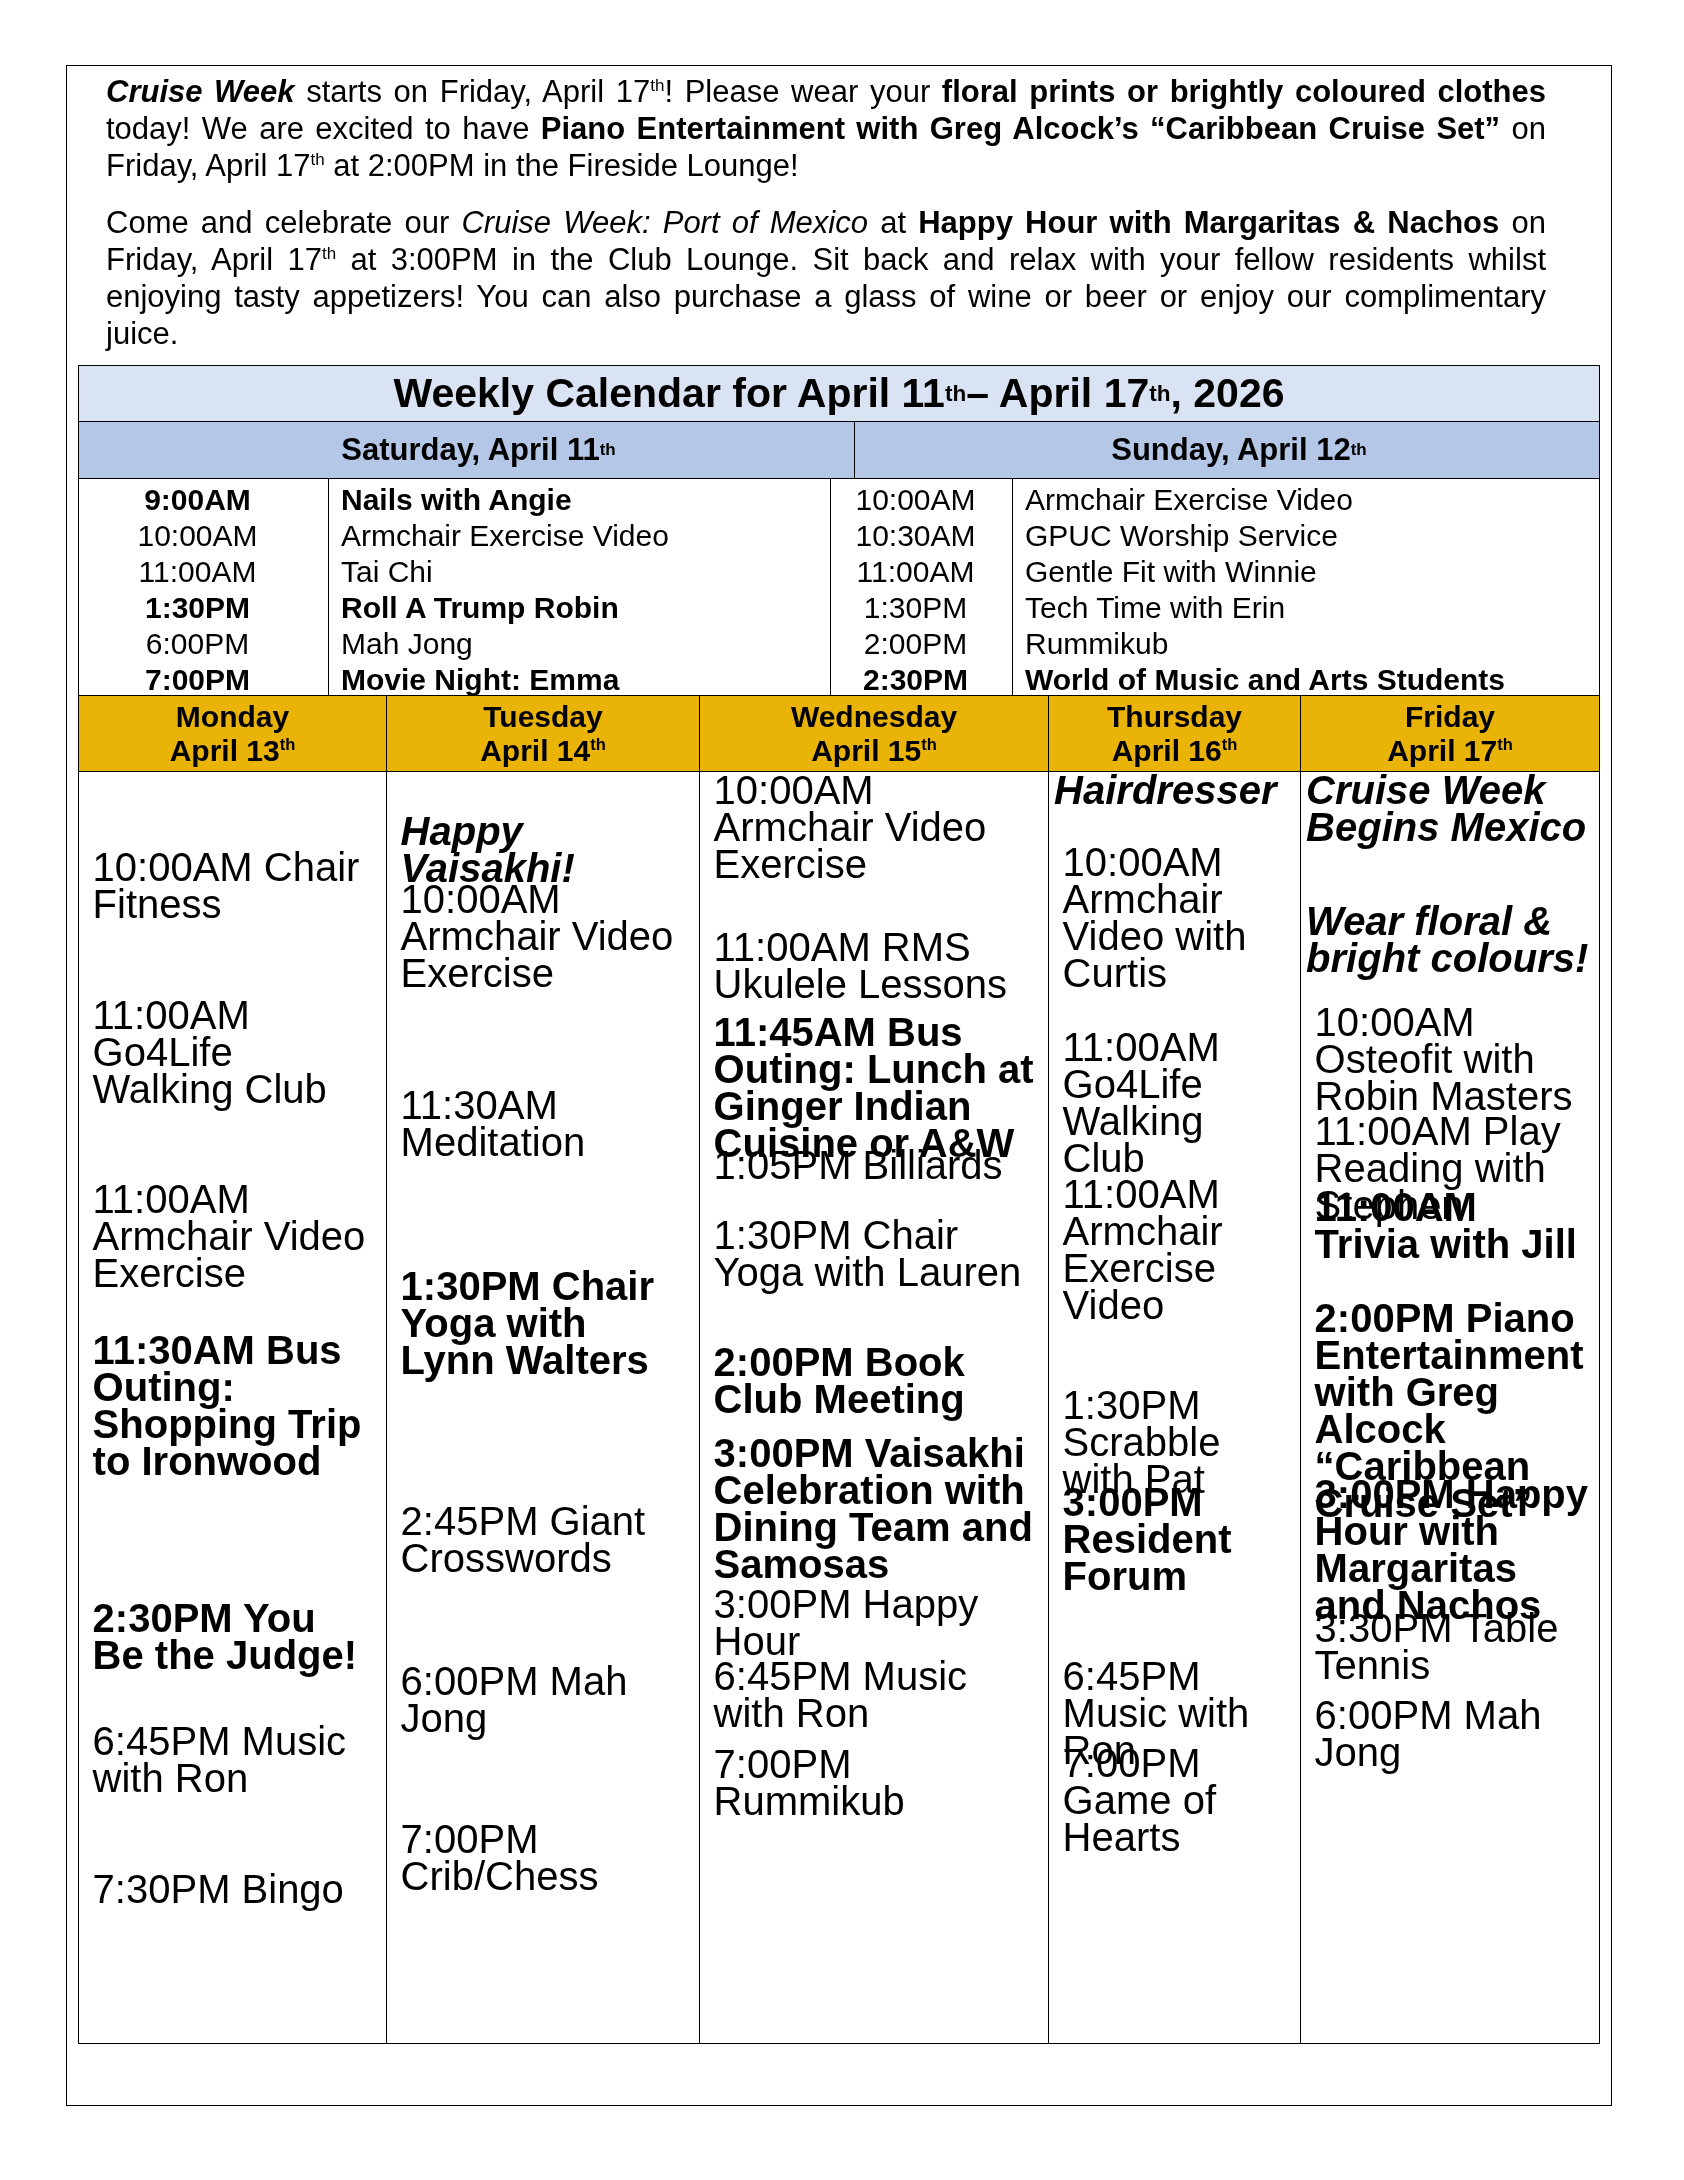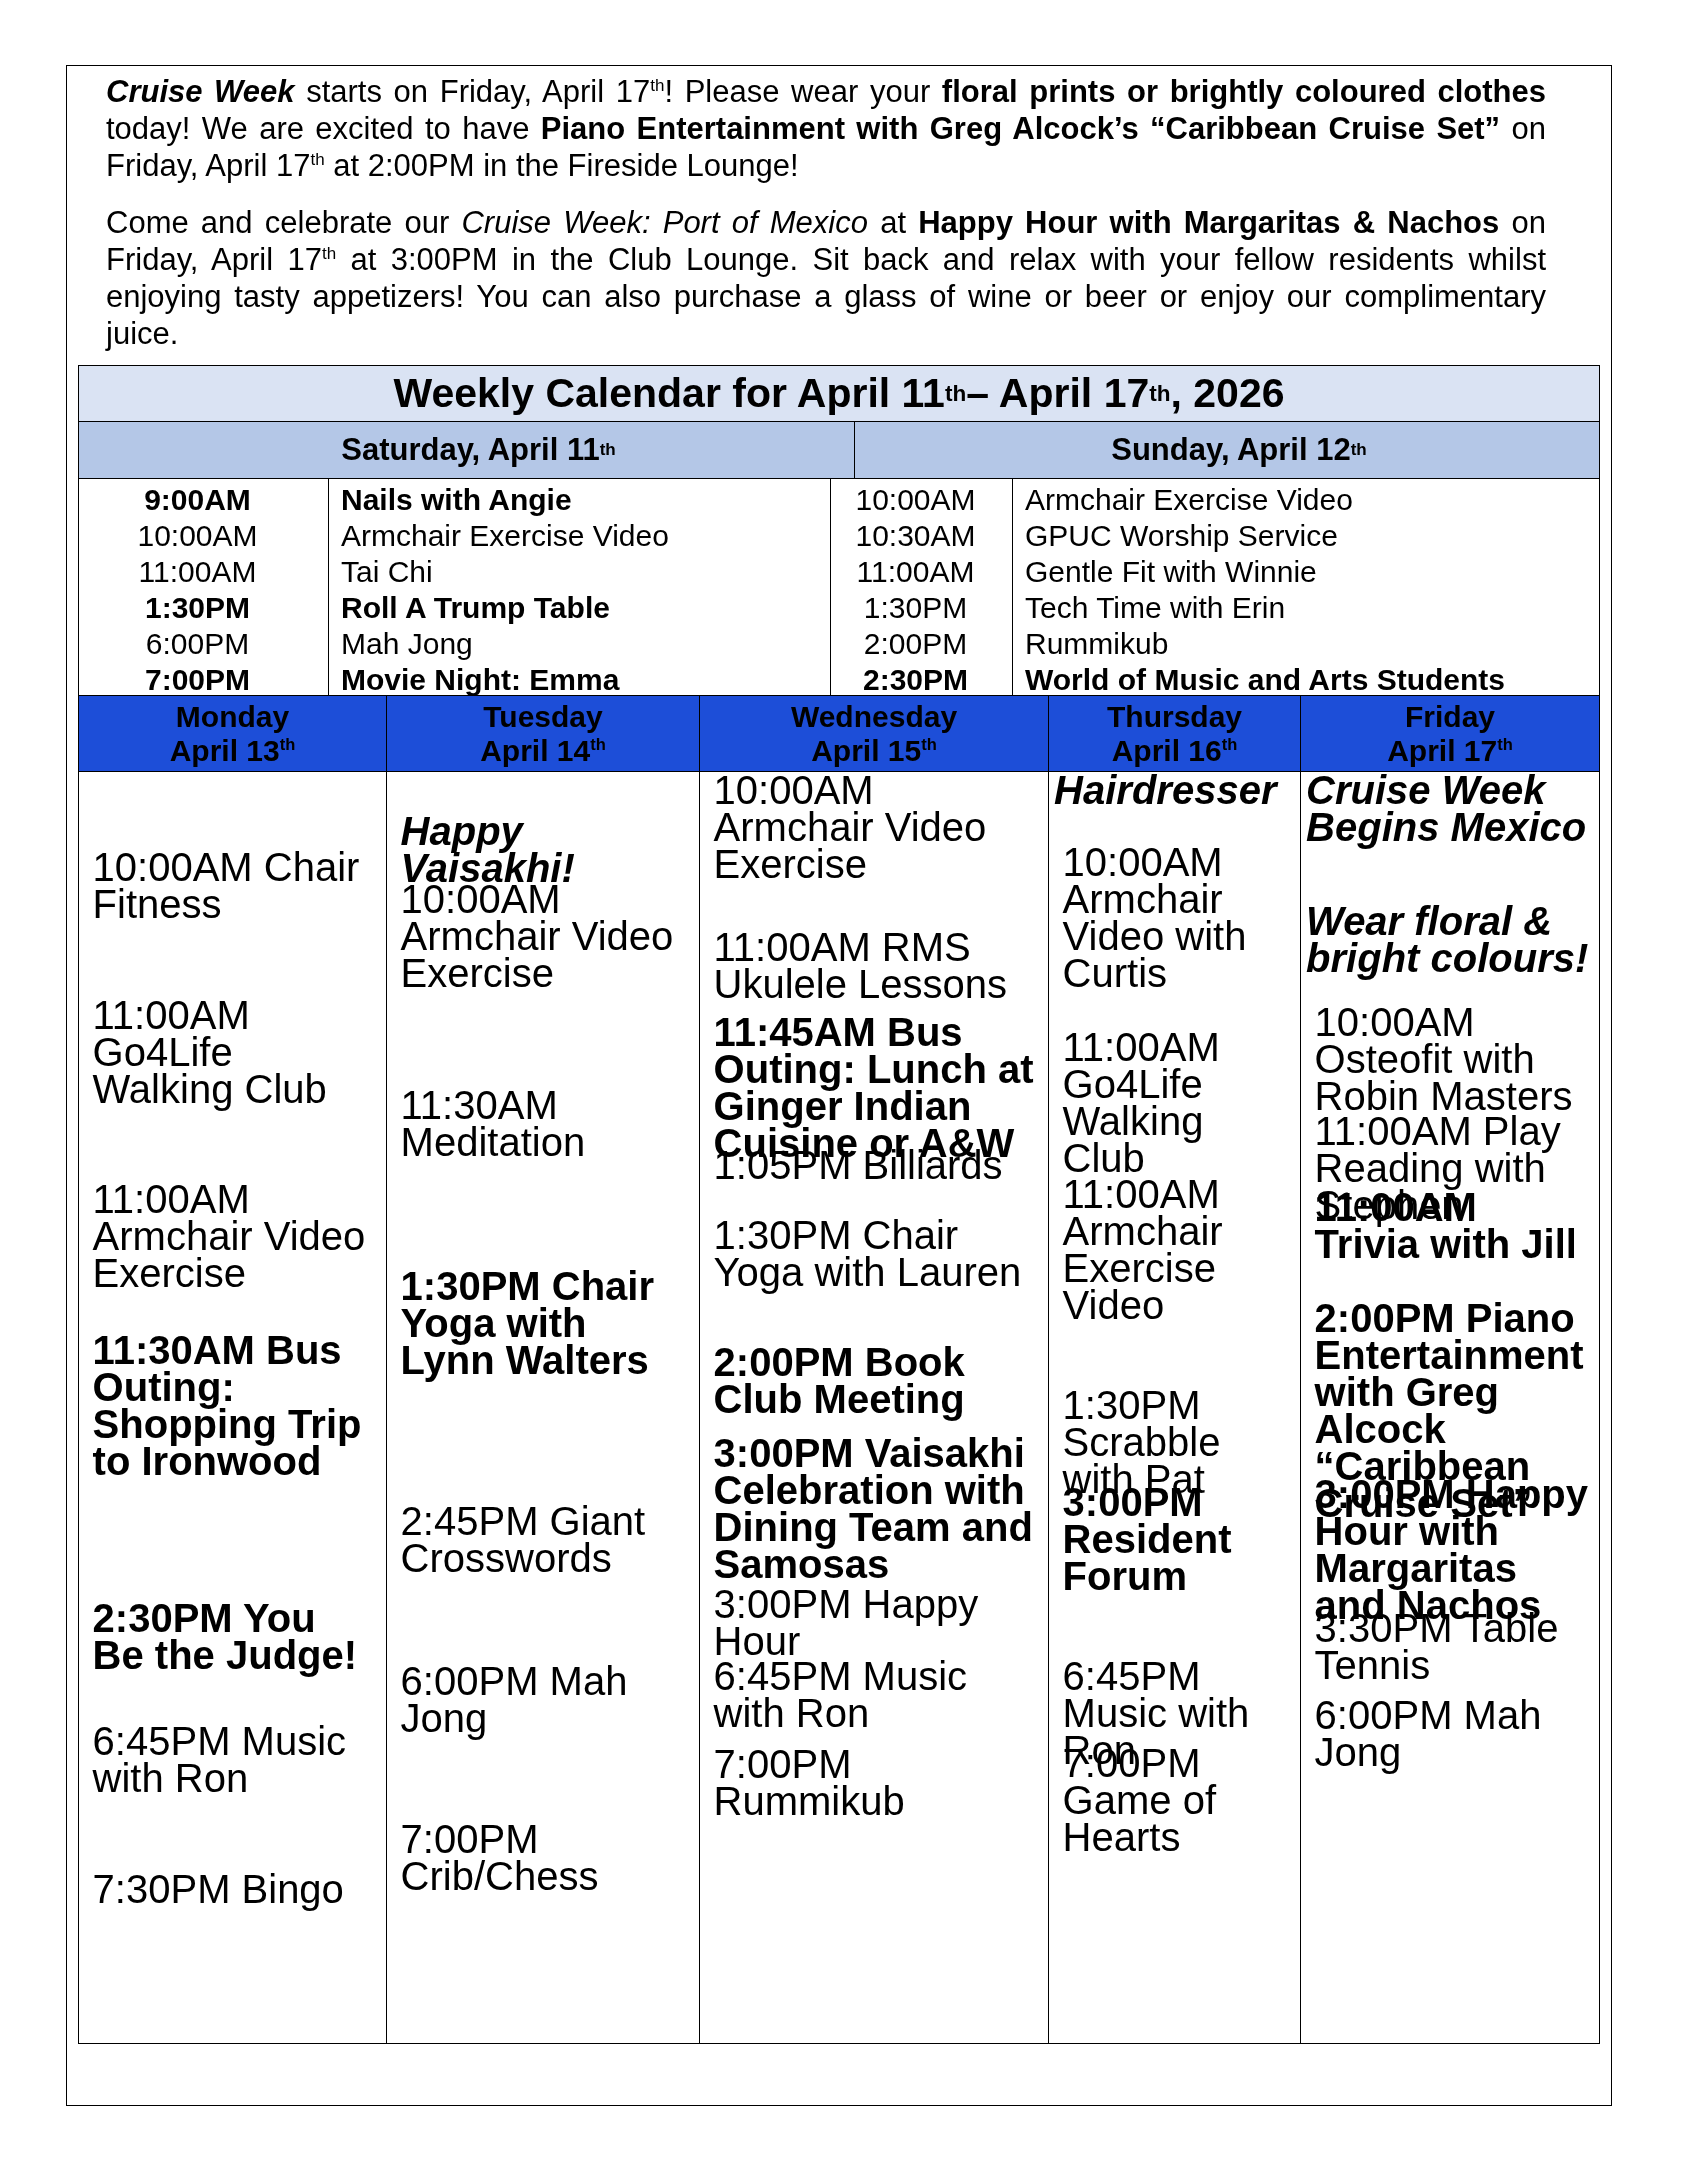--- a/index.html
+++ b/index.html
@@ -18,21 +18,21 @@
   .wk-head.sat { width: 752px; border-right: 1.7px solid #000; }
   .wk-head.sun { flex: 1; }
   .wk-body { display: flex; height: 216px; border-bottom: 1.7px solid #000; }
   .wk-col { box-sizing: border-box; display: flex; }
   .wk-col.sat { width: 752px; border-right: 1.7px solid #000; }
   .wk-col.sun { flex: 1; }
   .times { border-right: 1.7px solid #000; box-sizing: border-box; text-align: center; padding: 3.4px 12px 0 0; font-size: 30px; line-height: 36px; }
   .sat .times { width: 250px; }
   .sun .times { width: 182px; }
   .acts { padding: 3.4px 0 0 12px; font-size: 30px; line-height: 36px; }
-  .wd-head-row { display: flex; height: 75px; background: #1d4ed8; border-bottom: 1.7px solid #000; }
+  .wd-head-row { display: flex; height: 75px; background: #eab308; border-bottom: 1.7px solid #000; }
   .dayhead { box-sizing: border-box; display: flex; flex-direction: column; align-items: center; justify-content: center; font-weight: bold; font-size: 30px; line-height: 34px; text-align: center; }
   .wd-body { display: flex; height: 1271px; }
   .daycol { box-sizing: border-box; padding: 0 12px 0 13.6px; font-size: 40px; line-height: 37px; position: relative; }
   .c1 { width: 308px; border-right: 1.7px solid #000; }
   .c2 { width: 313px; border-right: 1.7px solid #000; }
   .c3 { width: 349px; border-right: 1.7px solid #000; }
   .c4 { width: 252px; border-right: 1.7px solid #000; }
   .c5 { flex: 1; }
   .ev { position: absolute; left: 13.6px; right: 8.5px; }
   .center { left: 5.1px; right: 5.1px; }
@@ -74,21 +74,21 @@
           <div>10:00AM</div>
           <div>11:00AM</div>
           <div class="b">1:30PM</div>
           <div>6:00PM</div>
           <div class="b">7:00PM</div>
         </div>
       <div class="acts" id="sat-acts">
           <div class="b">Nails with Angie</div>
           <div>Armchair Exercise Video</div>
           <div>Tai Chi</div>
-          <div class="b">Roll A Trump Table</div>
+          <div class="b">Roll A Trump Robin</div>
           <div>Mah Jong</div>
           <div class="b">Movie Night: Emma</div>
         </div>
     </div>
     <div class="wk-col sun">
       <div class="times" id="sun-times">
           <div>10:00AM</div>
           <div>10:30AM</div>
           <div>11:00AM</div>
           <div>1:30PM</div>

